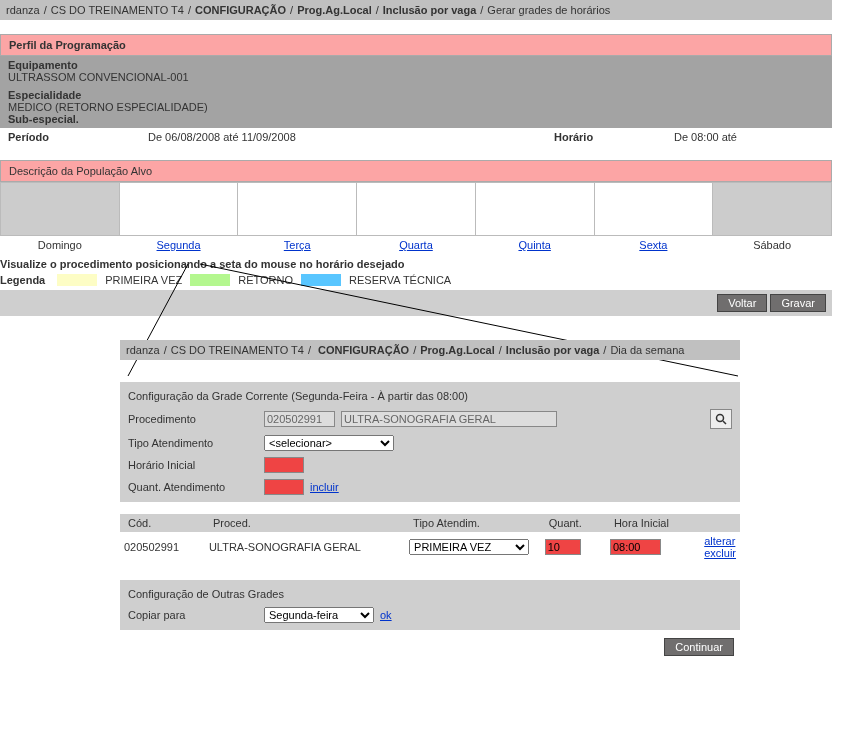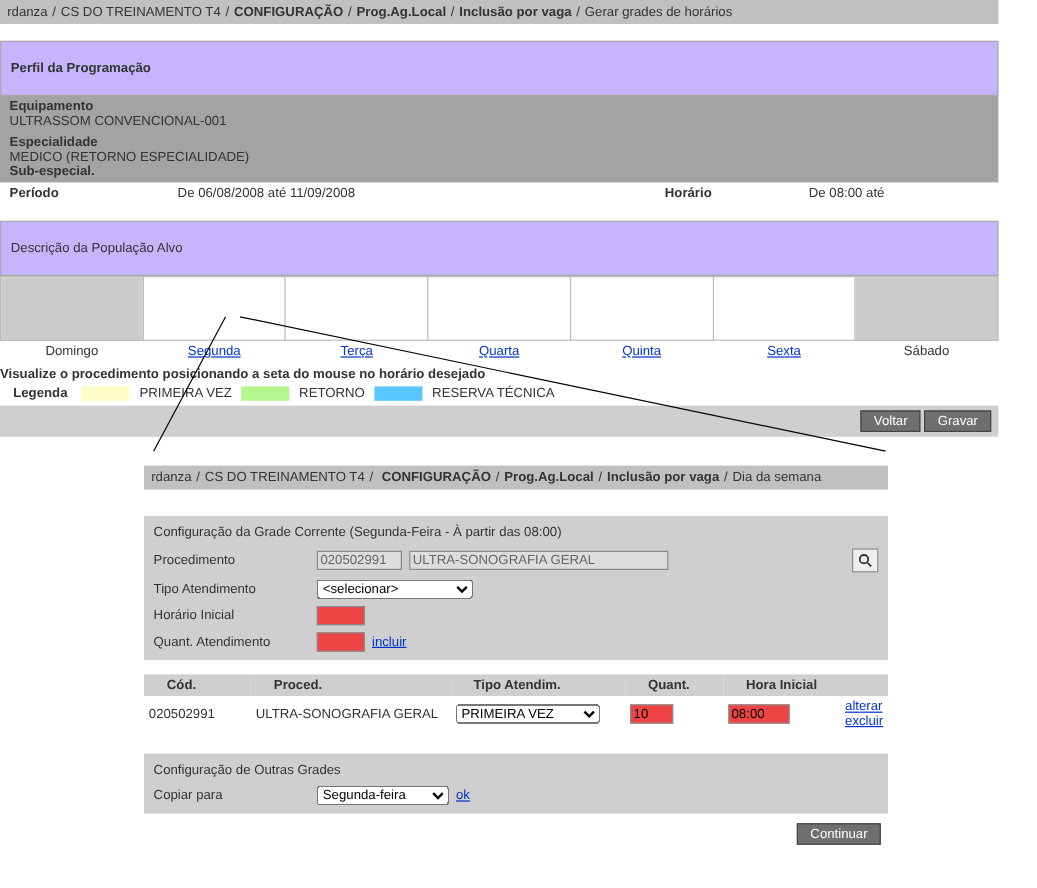--- a/index.html
+++ b/index.html
@@ -1,52 +1,52 @@
 <!DOCTYPE html>
 <html><head>
 <meta charset="utf-8">
 <style>
   body { margin:0; font-family:Verdana,Geneva,sans-serif; font-size:11px; color:#333; background:#fff; }
   .bc { background:#c0c0c0; padding:4px 6px; display:flex; align-items:center; gap:4px; }
   .bc span { white-space:nowrap; }
   .bc .bold { font-weight:bold; }
   .section { margin-top:10px; }
-  .title-bar { background:#c4b5fd; font-weight:bold; padding:16px 8px; border:1px solid #aaa;margin-top:14px; }
+  .title-bar { background:#fca5a5; font-weight:bold; padding:4px 8px; border:1px solid #aaa;margin-top:14px; }
   .info-row { display:flex; padding:3px 8px; }
   .info-row.alt { background:#a3a3a3;flex-direction:column; }
   .info-label { width:140px; font-weight:bold; }
   .info-val { flex:1; }
   .info-label2 { width:120px; font-weight:bold; }
   .info-val2 { width:150px; }
   .pop-table { width:100%; border-collapse:collapse; table-layout:fixed; }
   .pop-table td { border:1px solid #bbb; height:50px; background:#fff; text-align:center; vertical-align:middle; }
   .pop-table td.gray { background:#ccc; }
   .days-row td { height:auto; padding:3px 0; border:none; }
   a { color:#0033cc; text-decoration:underline; cursor:pointer; }
   .instr { font-weight:bold; padding:4px 0 2px 0; }
   .legend { display:flex; align-items:center; gap:8px; padding:2px 0 4px 0; }
-  .legend-label { font-weight:bold; margin-right:4px;margin-left:11px; }
+  .legend-label { font-weight:bold; margin-right:4px; }
   .swatch { display:inline-block; width:40px; height:12px; vertical-align:middle; }
   .sw-yellow { background:#fdfdc5; }
   .sw-green  { background:#b4f78f; }
   .sw-blue   { background:#59c6ff; }
   .btn { background:#706e6e; color:#fff; border:1px solid #444; padding:2px 10px; cursor:pointer; font-size:11px; }
   .btn-row { text-align:right; padding:4px 6px; background:#cfcfcf; }
   .detail { margin:24px 0 0 120px; width:620px; position:relative; }
   .detail .bc { margin-bottom:4px; }
   .panel { background:#cfcfcf; padding:4px 8px; }
   .panel .hdr { font-weight:normal; padding:4px 0; }
   .form-row { display:flex; align-items:center; padding:3px 0; gap:6px; }
   .form-row .lab { width:130px; }
   input[type=text] { font-size:11px; padding:1px 2px; border:1px solid #888; background:#ef4444; }
   input[readonly] { background:#ddd; color:#666; }
   select { font-size:11px; }
   .search-icon { display:inline-flex; width:20px; height:18px; align-items:center; justify-content:center; border:1px solid #888; background:#eee; cursor:pointer;}
   .tbl { width:100%; margin-top:12px; border-collapse:collapse; }
-  .tbl th { text-align:left; font-weight:bold; padding:3px 19px; }
+  .tbl th { text-align:left; font-weight:normal; padding:3px 8px; }
   .tbl td { padding:3px 4px; }
   .outras { margin-top:18px; }
   .cont-row { text-align:right; padding:8px 6px 6px 6px; }
   svg.callout { position:absolute; left:0; top:0; pointer-events:none; }
 </style>
 </head>
 <body>
 
 <div style="position:relative;width:832px;">
 

